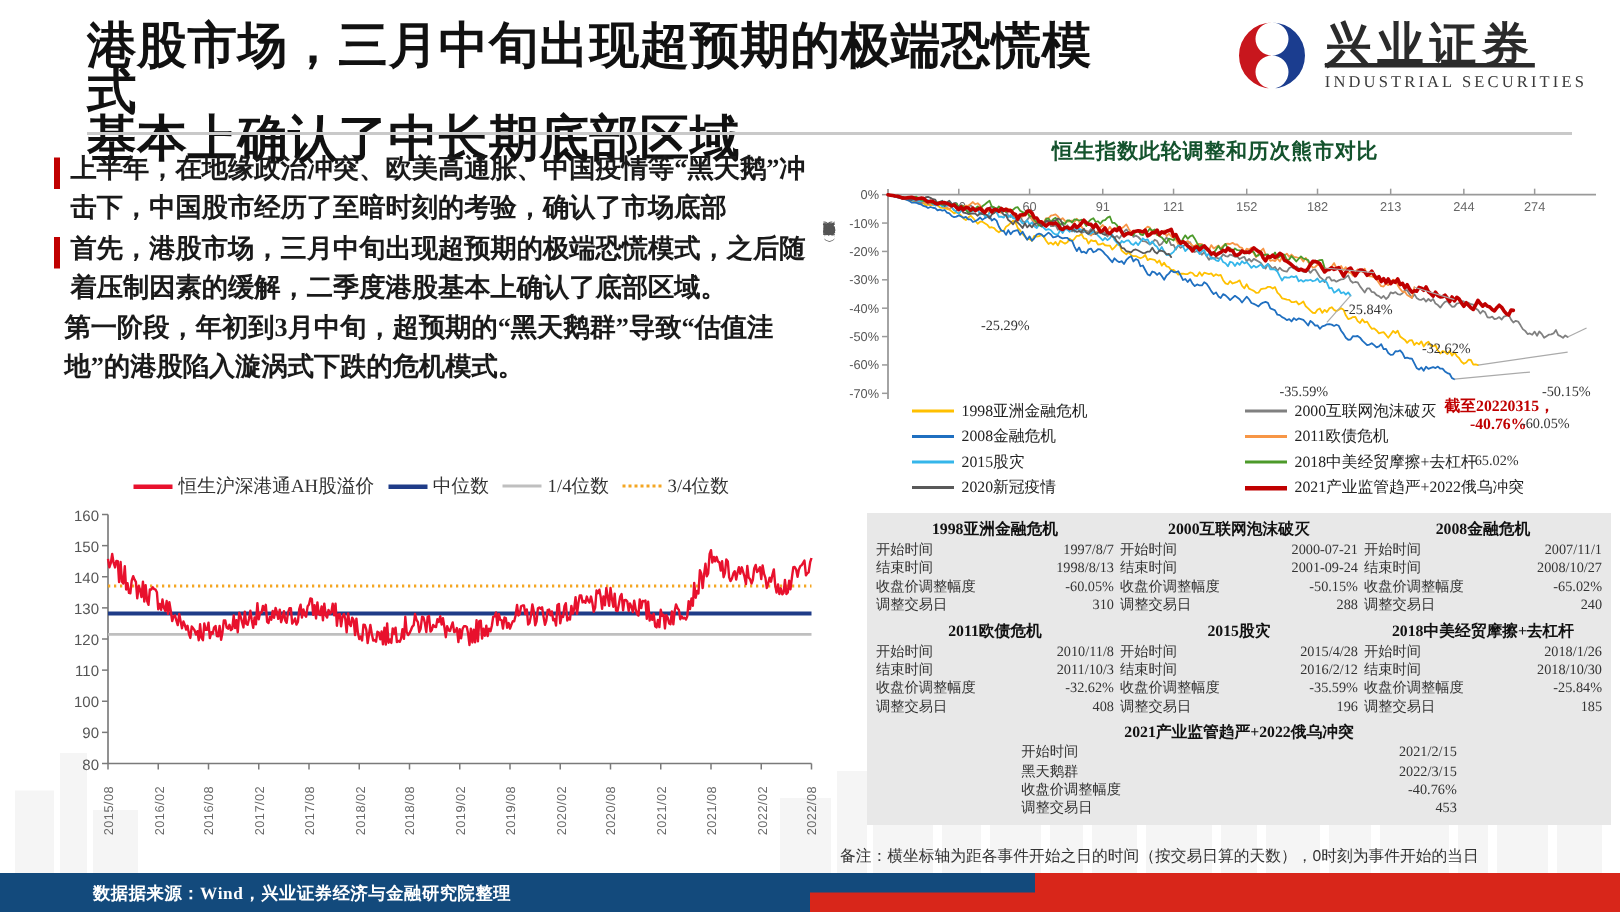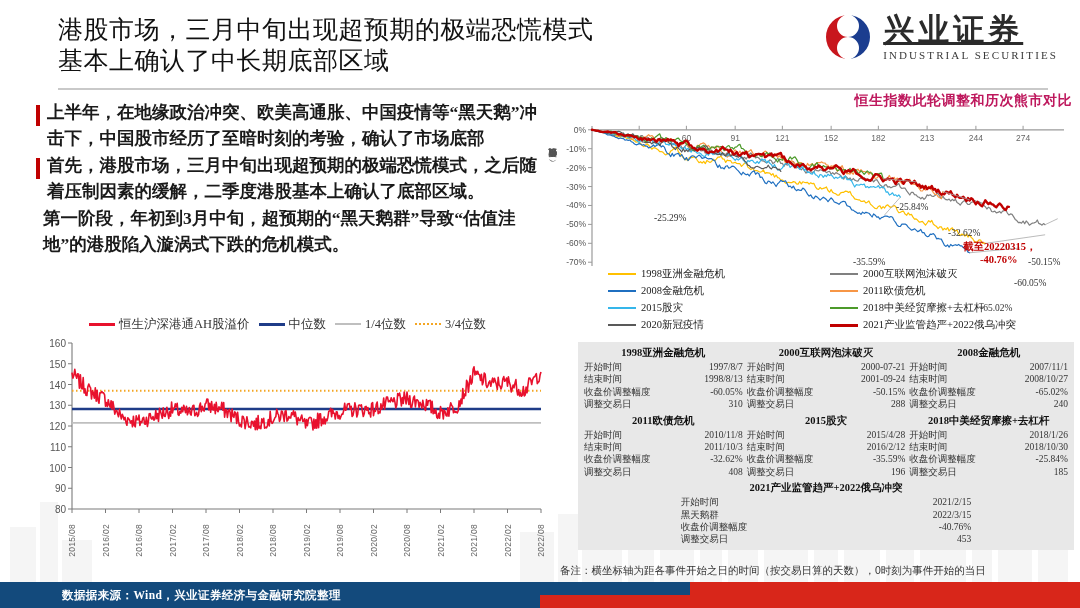--- a/index.html
+++ b/index.html
@@ -9,21 +9,21 @@
     background: #ffffff;
     position: relative;
   }
   #slide { position: relative; width: 1080px; height: 608px; background: #fff; overflow: hidden; }
 
   
   .skyline { position: absolute; bottom: 26px; left: 0; width: 1080px; height: 110px; opacity: .55; }
 
   
   .title-wrap { position: absolute; left: 58px; top: 14px; width: 700px; }
-  .title-line { font-weight: normal; font-size: 25px; line-height: 31px; color: #111; letter-spacing: .5px; }
+  .title-line { font-weight: bold; font-size: 33px; line-height: 31px; color: #111; letter-spacing: .5px; }
   .title-rule { position: absolute; left: 58px; top: 88px; width: 990px; height: 2px; background: #c9c9c9; }
 
   .logo { position: absolute; right: 22px; top: 12px; display: flex; align-items: center; gap: 10px; }
   .logo-mark { width: 50px; height: 50px; position: relative; }
   .logo-text-cn { font-family: "Liberation Serif", "DejaVu Serif", serif; font-weight: bold; font-size: 31px; color: #2b2b2b; letter-spacing: 4px; line-height: 1; text-decoration: underline; }
   .logo-text-en { font-family: "Liberation Serif", "DejaVu Serif", serif; font-size: 11px; color: #3a3a3a; letter-spacing: 2.1px; margin-top: 4px; }
 
   
   .bullets { position: absolute; left: 36px; top: 100px; width: 515px; }
   .bl { display: flex; align-items: flex-start; margin-bottom: 2px; }
@@ -39,28 +39,28 @@
   .chart-ah { position: absolute; left: 30px; top: 313px; width: 515px; height: 265px; }
   .ah-legend { display: flex; align-items: center; justify-content: center; gap: 9px; font-family:"Liberation Serif","DejaVu Serif",serif; font-size: 12.5px; color: #333; height: 22px; }
   .lg-item { display: flex; align-items: center; gap: 4px; white-space: nowrap; justify-content: space-between; }
   .lg-swatch { display: inline-block; width: 26px; height: 0; border-top: 3px solid #000; }
   .ah-plot { position: relative; margin-top: 2px; height: 185px; }
   .ah-xlabels { position: relative; height: 52px; }
   .ah-xlab { position: absolute; top: 2px; font-size: 8.5px; color: #666; writing-mode: vertical-rl; text-orientation: mixed; transform: rotate(180deg); letter-spacing: .3px; font-family:"Liberation Sans",sans-serif;}
 
   
   .chart-hs { position: absolute; left: 548px; top: 92px; width: 524px; height: 248px; }
-  .hs-title { text-align: right; font-family:"Liberation Serif","DejaVu Serif",serif; font-weight: bold; font-size: 14px; color: #be185d; letter-spacing: .5px; }
+  .hs-title { text-align: center; font-family:"Liberation Serif","DejaVu Serif",serif; font-weight: bold; font-size: 14px; color: #14532d; letter-spacing: .5px; }
   .hs-plot { position: relative; margin-top: 6px; height: 218px; }
   .hs-ylabel { position: absolute; left: -2px; top: 48px; font-size: 8.5px; color: #555; writing-mode: vertical-rl; transform: rotate(180deg); font-family:"Liberation Sans",sans-serif; }
   .hs-legend { position: absolute; left: 60px; bottom: 2px; width: 440px; display: grid; grid-template-columns: 1fr 1fr; row-gap: 3px; column-gap: 4px; font-family:"Liberation Serif","DejaVu Serif",serif; font-size: 10.5px; color: #222; }
   .hs-lg { display: flex; align-items: center; gap: 5px; white-space: nowrap; }
   .hs-lg .sw { display: inline-block; width: 28px; height: 0; border-top: 2.5px solid #000; }
   .ann { position: absolute; font-family:"Liberation Serif","DejaVu Serif",serif; font-size: 9.5px; color: #333; white-space: nowrap; }
-  .ann.red { color: #c00000; font-weight: bold; font-size: 10.5px; }
+  .ann.red { color: #c00000; font-weight: bold; font-size: 10.5px; margin-top: 24px; }
 
   
   .tbl { position: absolute; left: 578px; top: 342px; width: 496px; background: #e8e8e8; padding: 3px 6px 4px 6px; }
   .tbl-block { display: grid; grid-template-columns: 1fr 1fr 1fr; column-gap: 4px; }
   .tb-cell { }
   .tb-head { text-align: center; font-family:"Liberation Serif","DejaVu Serif",serif; font-weight: bold; font-size: 10.5px; color: #111; padding: 1px 0 1px; }
   .tb-row { display: flex; justify-content: space-between; font-family:"Liberation Serif","DejaVu Serif",serif; font-size: 9.5px; color: #333; line-height: 12.4px; }
   .tb-row .k { }
   .tb-row .v { }
   .tbl-single { width: 60%; margin: 0 auto; }

